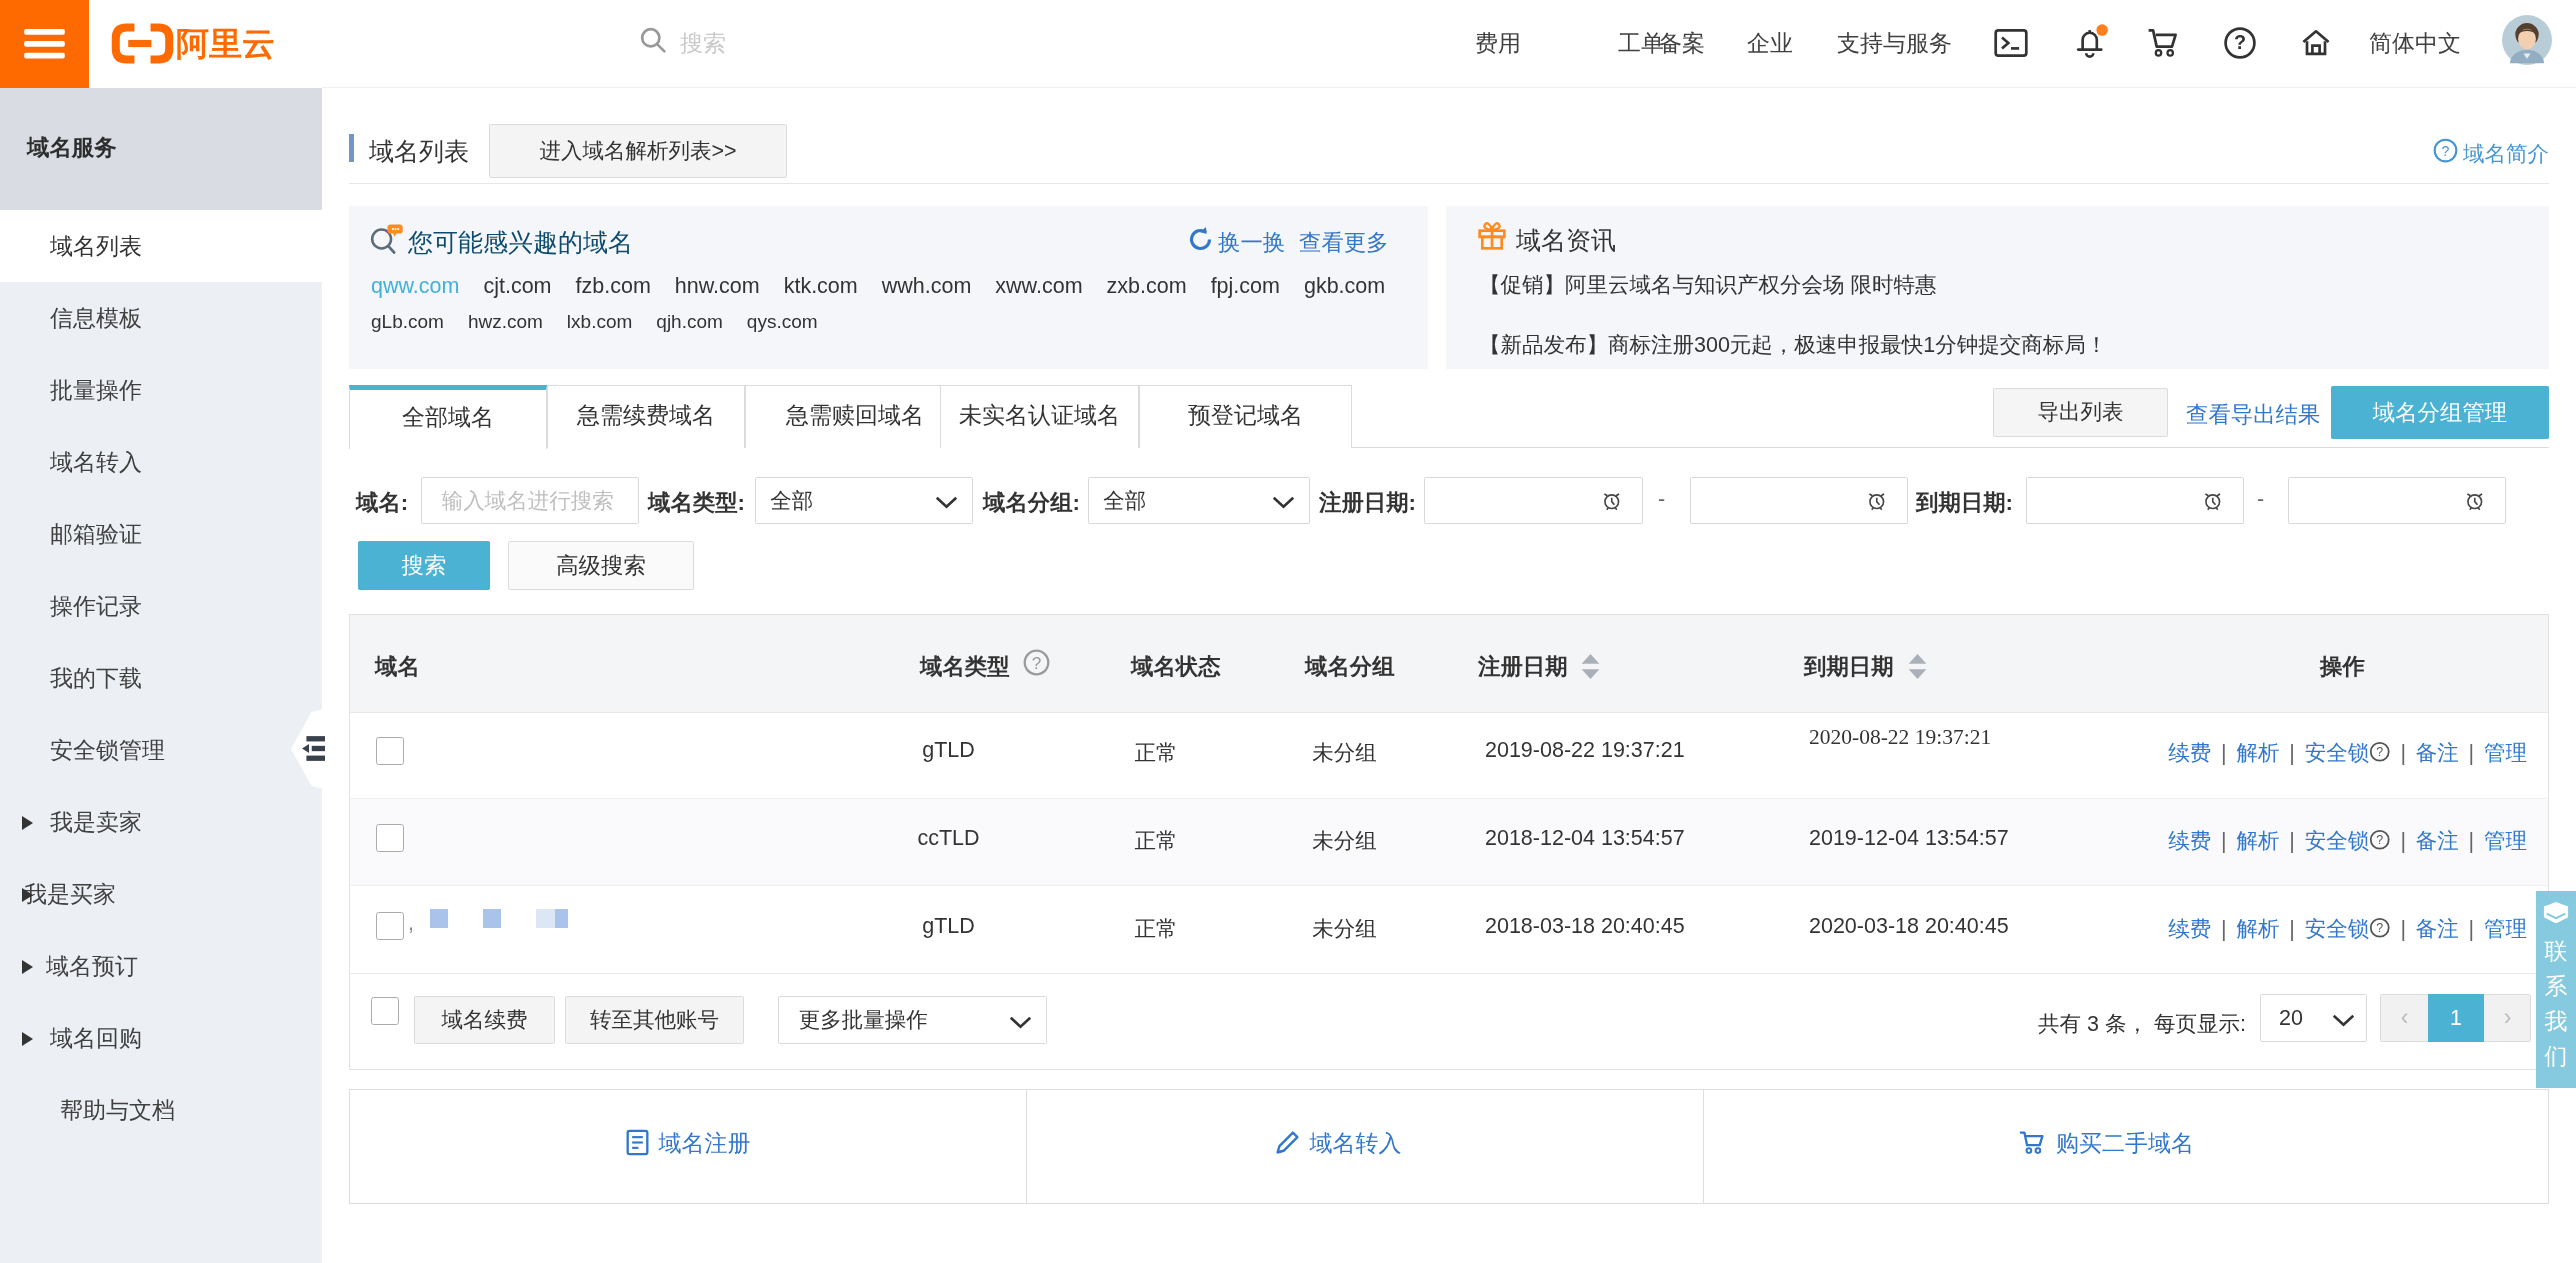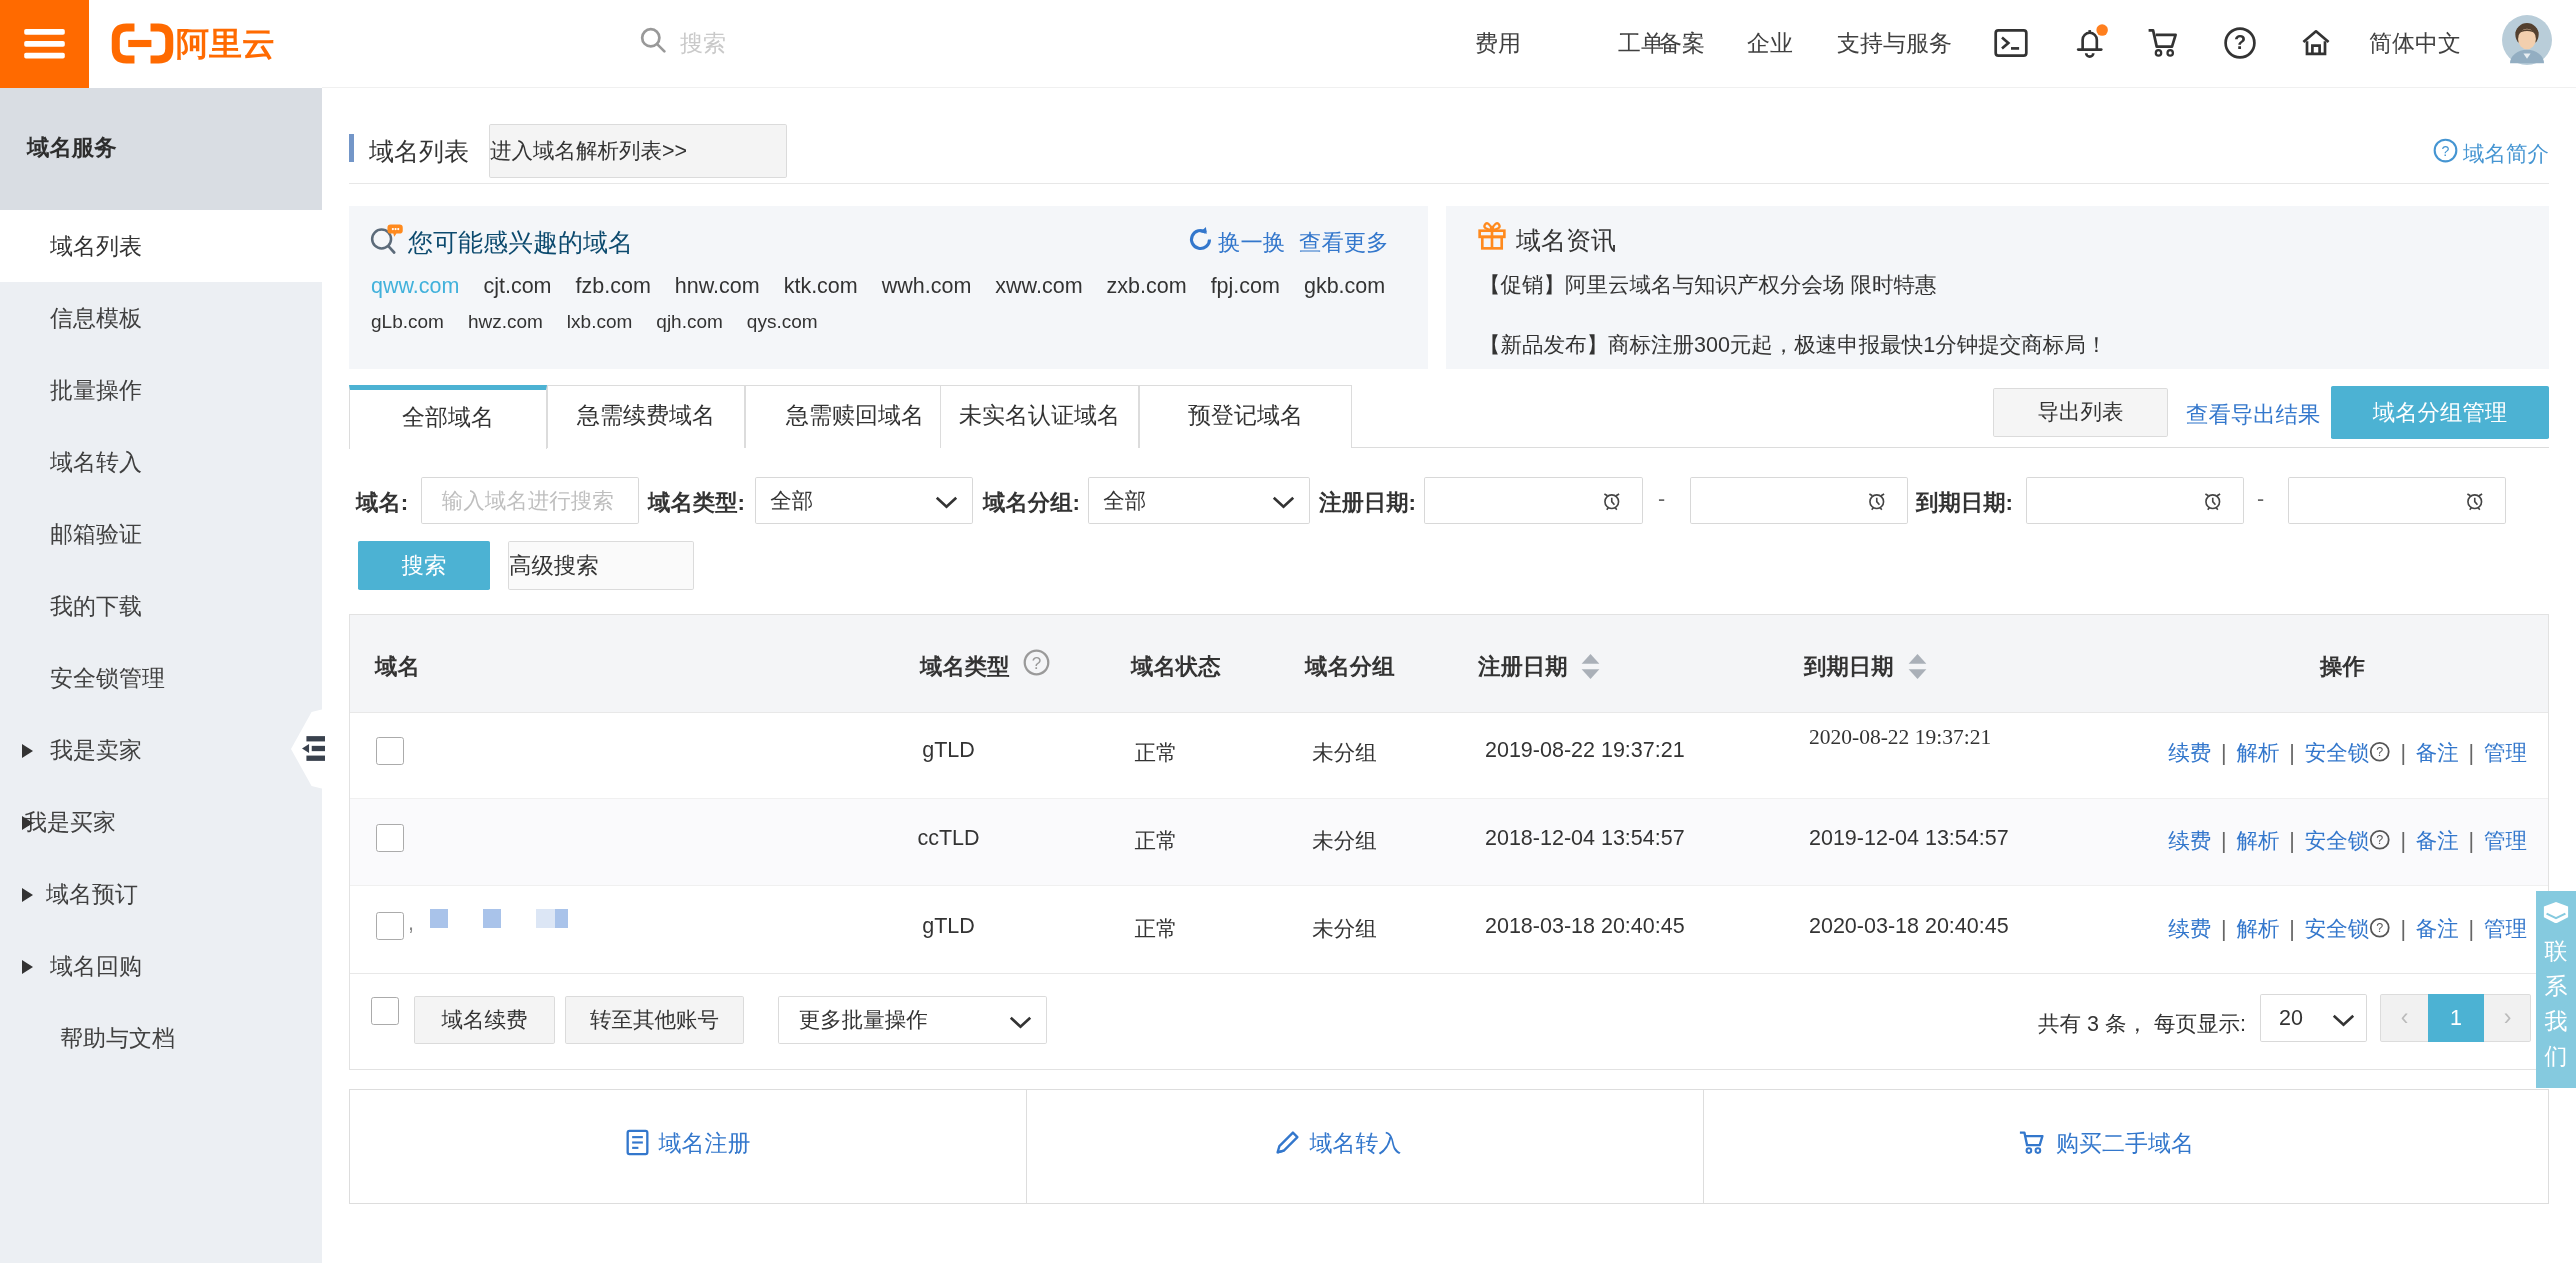--- a/index.html
+++ b/index.html
@@ -1,21 +1,21 @@
 <!DOCTYPE html>
 <html style="font-size:14.3px"><head>
 <meta charset="utf-8">
 <style>
 *{margin:0;padding:0;box-sizing:border-box;}
 html,body{width:2576px;height:1264px;overflow:hidden;background:#fff;
  font-family:"Liberation Sans",sans-serif;color:#333;}
 .abs{position:absolute;}
 .f24{font-size:21.5px;}.f25{font-size:22.4px;}
 .b{font-weight:bold;}
-.btn{border:0.9px solid #dbdbdb;background:#fafafa;border-radius:1.8px;}
+.btn{border:0.9px solid #dbdbdb;background:#fafafa;text-align:center;border-radius:1.8px;}
 .teal{background:#4cb2d3;color:#fff;border-radius:1.8px;text-align:center;}
 .inp{border:0.9px solid #d8d8d8;background:#fff;border-radius:1.8px;height:47px;}
 .chev{position:absolute;right:14.3px;top:18px;}
 .cbx{width:28px;height:28px;border:1.8px solid #ababab;border-radius:2.7px;background:#fff;}
 .ctr{text-align:center;}
 .act{left:2139px;width:388px;text-align:right;font-size:21.5px;color:#3377cc;white-space:nowrap;}
 .act i{font-style:normal;color:#666;margin:0 9.8px;}
 .blink{font-size:23px;color:#3377cc;text-align:center;}
 .arr{position:relative;}
 .arr::before{content:"";position:absolute;left:21.5px;top:29.5px;width:0;height:0;
@@ -98,20 +98,21 @@
 <div class="abs" style="left:0;top:88px;width:322px;height:1176px;background:#eceff3;"></div>
 <div class="abs" style="left:0;top:88px;width:322px;height:123px;background:#d9dde3;"></div>
 <div class="abs b" style="left:27px;top:132px;font-size:22.4px;color:#2d2d2d;">域名服务</div>
 <div class="abs" style="left:0;top:210px;width:322px;height:72px;background:#fff;"></div>
 <div class="abs" style="left:0;top:210px;width:322px;font-size:23px;color:#404040;">
  <div style="height:72px;line-height:72px;padding-left:50px;color:#333;">域名列表</div>
  <div style="height:72px;line-height:72px;padding-left:50px;">信息模板</div>
  <div style="height:72px;line-height:72px;padding-left:50px;">批量操作</div>
  <div style="height:72px;line-height:72px;padding-left:50px;">域名转入</div>
  <div style="height:72px;line-height:72px;padding-left:50px;">邮箱验证</div>
+ <div style="height:72px;line-height:72px;padding-left:50px;">操作记录</div>
  <div style="height:72px;line-height:72px;padding-left:50px;">我的下载</div>
  <div style="height:72px;line-height:72px;padding-left:50px;">安全锁管理</div>
  <div class="arr" style="height:72px;line-height:72px;padding-left:50px;">我是卖家</div>
  <div class="arr" style="height:72px;line-height:72px;padding-left:24px;">我是买家</div>
  <div class="arr" style="height:72px;line-height:72px;padding-left:46px;">域名预订</div>
  <div class="arr" style="height:72px;line-height:72px;padding-left:50px;">域名回购</div>
  <div style="height:72px;line-height:72px;padding-left:60px;">帮助与文档</div>
 </div>
 
 <div class="abs" style="left:291px;top:705px;width:49px;height:88px;background:#fff;clip-path:polygon(0 50%,42% 8%,100% 0,100% 100%,42% 92%);"></div>

